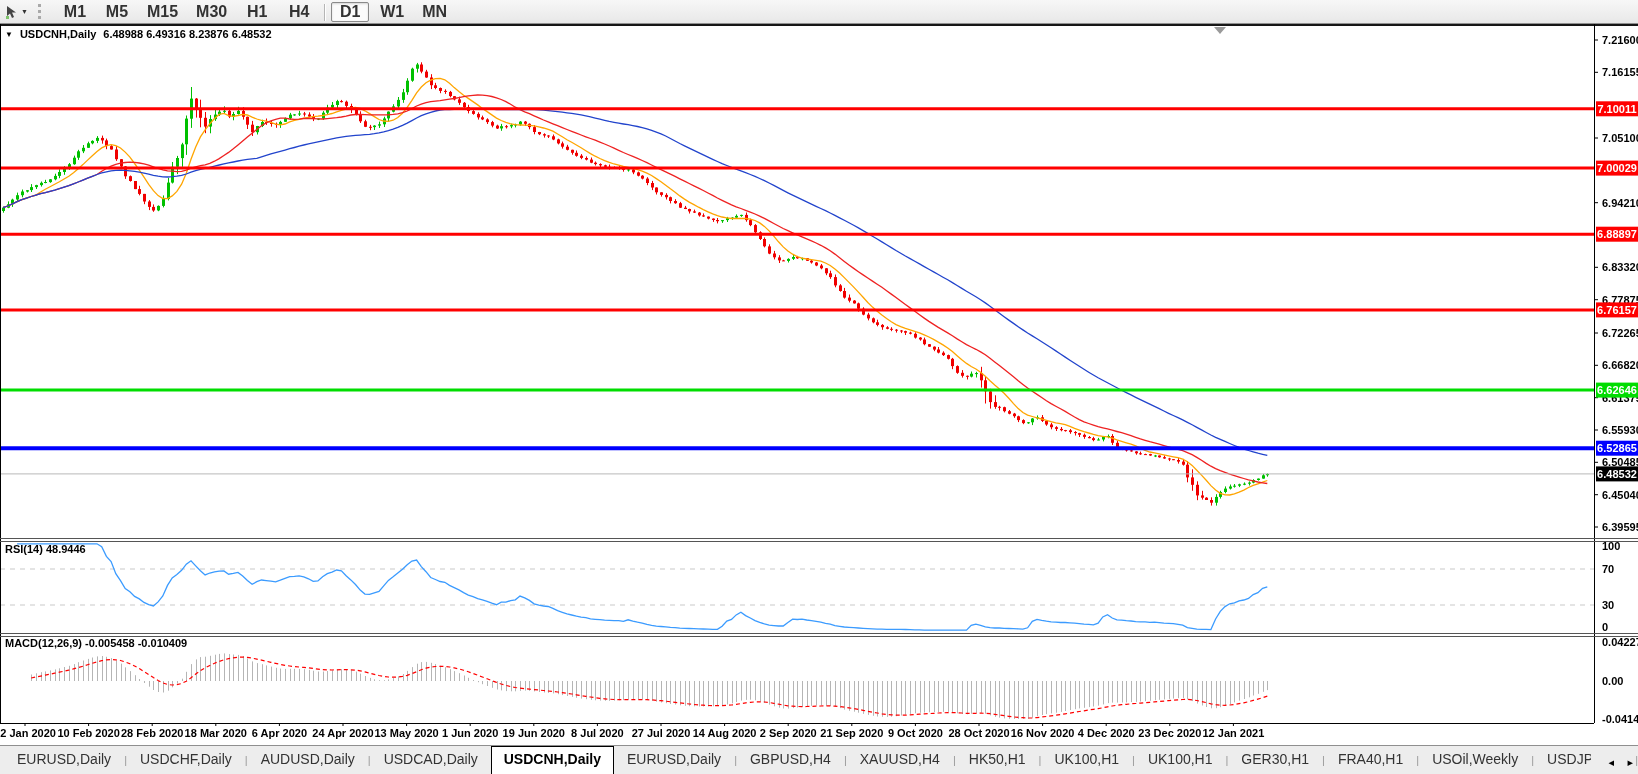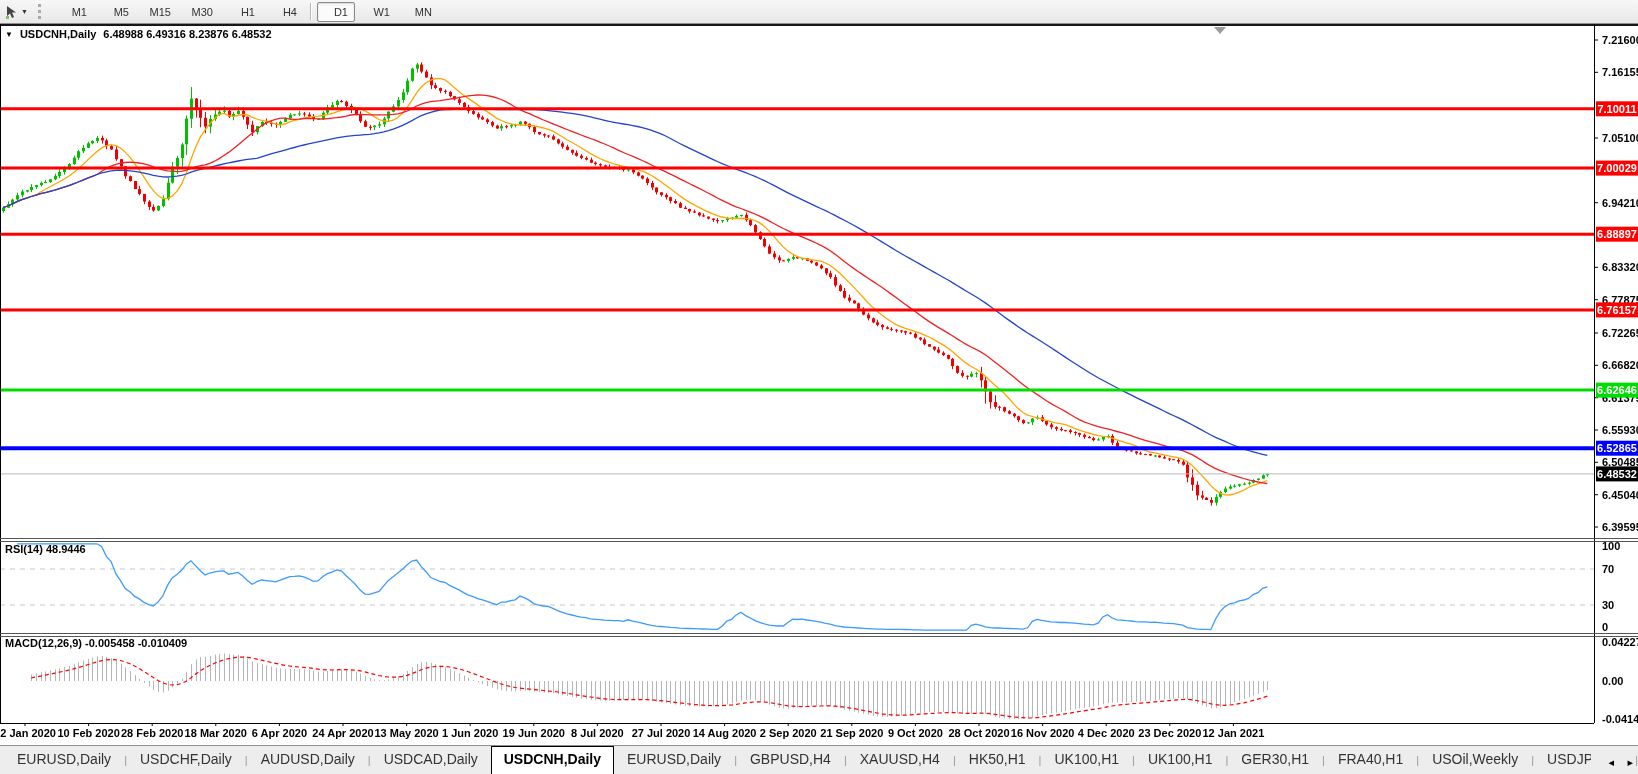--- a/index.html
+++ b/index.html
@@ -7,21 +7,21 @@
   #app{position:relative;width:1638px;height:774px;background:#fff;}
 
   
   .toolbar{position:absolute;left:0;top:0;width:1638px;height:23px;
     background:linear-gradient(#f7f7f7,#e8e8e8);border-bottom:1px solid #8f8f8f;
     display:flex;align-items:center;}
   .tool-icon{width:18px;height:16px;margin-left:2px;display:inline-flex;align-items:center;justify-content:center;}
   .caret{font-size:7px;color:#333;margin:0 4px 0 1px;cursor:default;}
   .grip{width:3px;height:15px;border-left:3px dotted #a9a9a9;margin:0 10px 0 6px;}
   .tf{display:inline-block;min-width:24px;padding:0 6px;height:18px;line-height:18px;margin:0 2px;
-    text-align:right;font-size:11px;font-weight:400;color:#333;border:1px solid transparent;border-radius:2px;}
+    text-align:center;font-size:16px;font-weight:700;color:#333;border:1px solid transparent;border-radius:2px;}
   .tf.active{background:#fbfbfb;border:1px solid #8a8a8a;box-shadow:inset 0 1px 2px rgba(0,0,0,.15);}
   .tb-sep{display:inline-block;width:1px;height:17px;background:#b5b5b5;box-shadow:1px 0 0 #fff;margin:0 4px;vertical-align:middle;}
 
   
   .chart-area{position:absolute;left:0;top:24px;width:1638px;height:721px;background:#fff;}
   #chart-svg{position:absolute;left:0;top:0;}
   svg text{font-family:"Liberation Sans",sans-serif;}
   .tick{font-size:11px;font-weight:700;fill:#000;}
   .tick-w{font-size:11px;font-weight:700;}
   .pane-label{font-size:11px;font-weight:700;fill:#000;}

